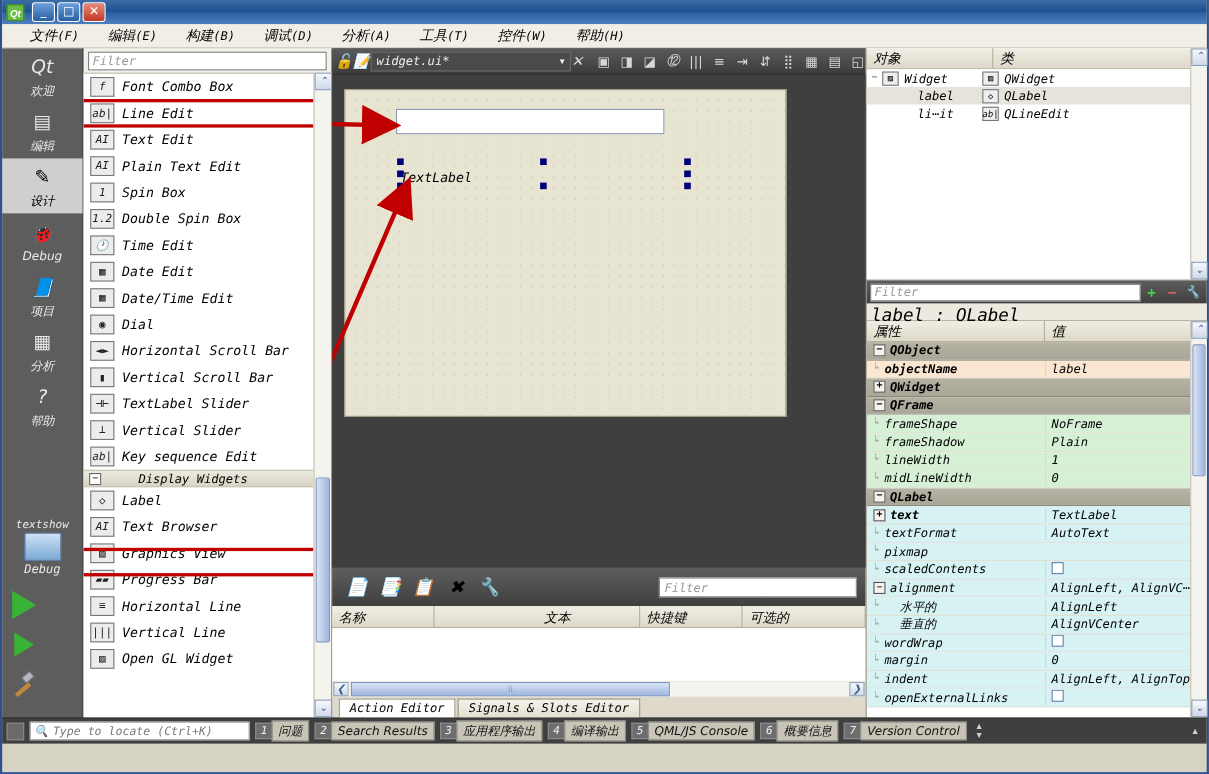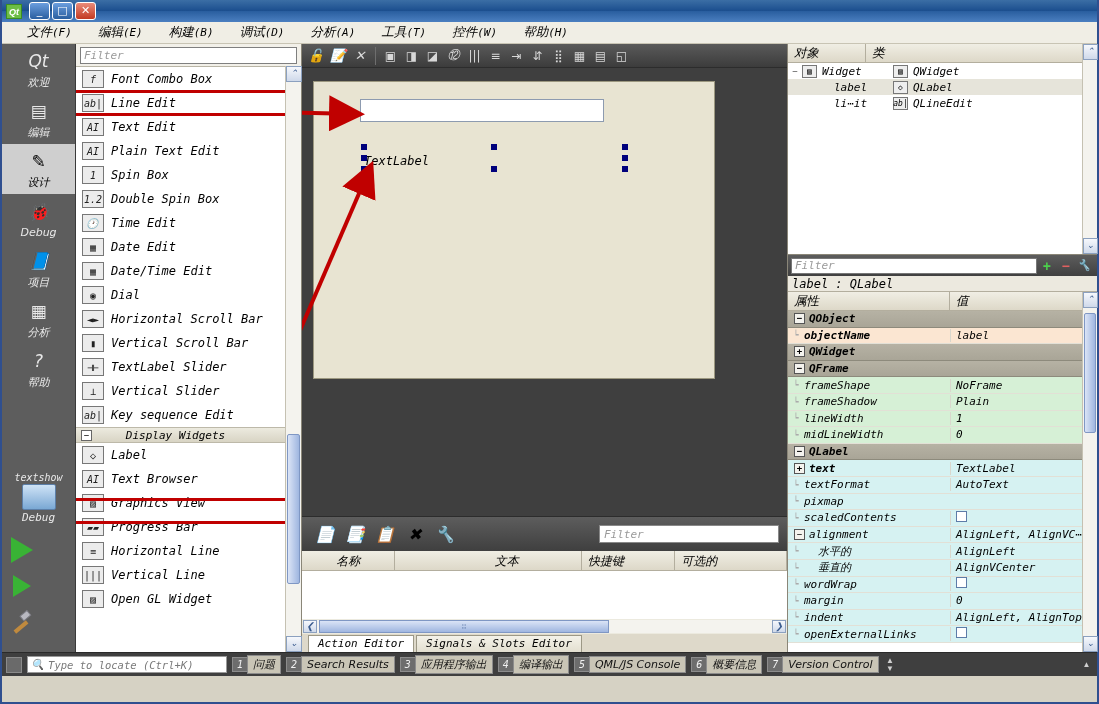--- a/index.html
+++ b/index.html
@@ -148,21 +148,21 @@
           display:flex; align-items:center; justify-content:center; background:#eee; }
   .oico.none { border:none; background:none; }
 
   #propdock { flex:1; display:flex; flex-direction:column; border-top:1px solid #8a8678; }
   #prop-toolbar { height:21px; background:linear-gradient(to bottom,#5d5d5d,#404040); display:flex;
                   align-items:center; padding:0 3px; }
   #prop-filter { flex:1; height:16px; background:#fff; border:1px solid #777; color:#9a9a9a;
                  font-family:"DejaVu Sans Mono", monospace; font-size:11px; padding:0 3px; line-height:14px; }
   .pt-ico { width:19px; text-align:center; font-size:14px; font-weight:bold; }
   #prop-subject { height:16px; background:#ece9df; border-bottom:1px solid #b3ae9e;
-                  font-family:"DejaVu Sans Mono", monospace; font-size:12px; padding:1px 4px; }
+                  font-family:"DejaVu Sans Mono", monospace; font-size:16px; padding:1px 4px; }
   #prop-body { flex:1; overflow:hidden; background:#fff; position:relative; }
   .prow { height:16.6px; display:flex; align-items:center; font-family:"DejaVu Sans Mono", monospace;
           font-size:11px; border-bottom:1px solid #e2e0d6; }
   .prow .pn { width:162px; display:flex; align-items:center; overflow:hidden; white-space:nowrap; }
   .prow .pv { flex:1; padding-left:5px; overflow:hidden; white-space:nowrap; border-left:1px solid #d9d7cd; }
   .prow.group { background:linear-gradient(to bottom,#b6b2a4,#a9a597); font-weight:bold; border-bottom:1px solid #8d8a7c; }
   .prow.group .pn { font-weight:bold; }
   .prow.group .pv { border-left:none; }
   .pexp { width:11px; height:11px; border:1px solid #555; background:#f4f3ee; font-size:9px;
           line-height:9px; text-align:center; margin:0 4px 0 6px; flex:none; }
@@ -367,20 +367,24 @@
           <div class="sb-thumb" style="top:368px;height:150px;"></div>
           <div class="sb-arrow" style="position:absolute;bottom:0;">⌄</div>
         </div>
       </div>
     </div>
 
     <div id="center">
       <div id="doctoolbar">
         <div class="tb-ico">🔓</div>
         <div class="tb-ico">📝</div>
+        <div id="doc-combo">
+          <span class="nm">widget.ui*</span>
+          <span>▾</span>
+        </div>
         <div class="tb-ico">✕</div>
         <div class="tb-sep"></div>
         <div id="laytools" style="display:flex">
             <div class="lay-ico">▣</div>
             <div class="lay-ico">◨</div>
             <div class="lay-ico">◪</div>
             <div class="lay-ico">⑫</div>
             <div class="lay-ico">|||</div>
             <div class="lay-ico">≡</div>
             <div class="lay-ico">⇥</div>
@@ -421,21 +425,21 @@
           <div id="ae-tools" style="display:flex">
               <div class="ae-ico">📄</div>
               <div class="ae-ico">📑</div>
               <div class="ae-ico">📋</div>
               <div class="ae-ico">✖</div>
               <div class="ae-ico">🔧</div>
             </div>
           <div id="ae-filter">Filter</div>
         </div>
         <div id="ae-head">
-            <div class="c" style="width: 100px; text-align: center;">名称</div>
+            <div class="c" style="width: 100px;">名称</div>
             <div class="c" style="width: 100px; margin-top: 24px;">使用</div>
             <div class="c" style="width: 100px;">文本</div>
             <div class="c" style="width: 100px;">快捷键</div>
             <div class="c" style="width: 120px;">可选的</div>
           </div>
         <div id="ae-body"></div>
         <div id="ae-hsb">
           <div class="hsb-arrow">❮</div>
           <div id="hsb-track">
               <div id="hsb-thumb">⁞⁞</div>
@@ -446,21 +450,21 @@
             <div class="aetab sel">Action Editor</div>
             <div class="aetab">Signals &amp; Slots Editor</div>
           </div>
       </div>
     </div>
 
     <div id="rightdock">
       <div id="objinspector">
         <div style="display:flex;">
           <div class="tblhead" style="flex:1;">
-            <div class="c" style="width:78px;">对象</div>
+            <div class="c" style="width:115px;">对象</div>
             <div class="c" style="flex:1;border-right:none;">类</div>
           </div>
           <div class="vsb" style="height:19px;">
             <div class="sb-arrow" style="width:15px;">⌃</div>
           </div>
         </div>
         <div style="flex:1;display:flex;min-height:0;">
           <div id="obj-body" style="flex:1;">
               <div class="objrow">
                 <div class="nmcol">

